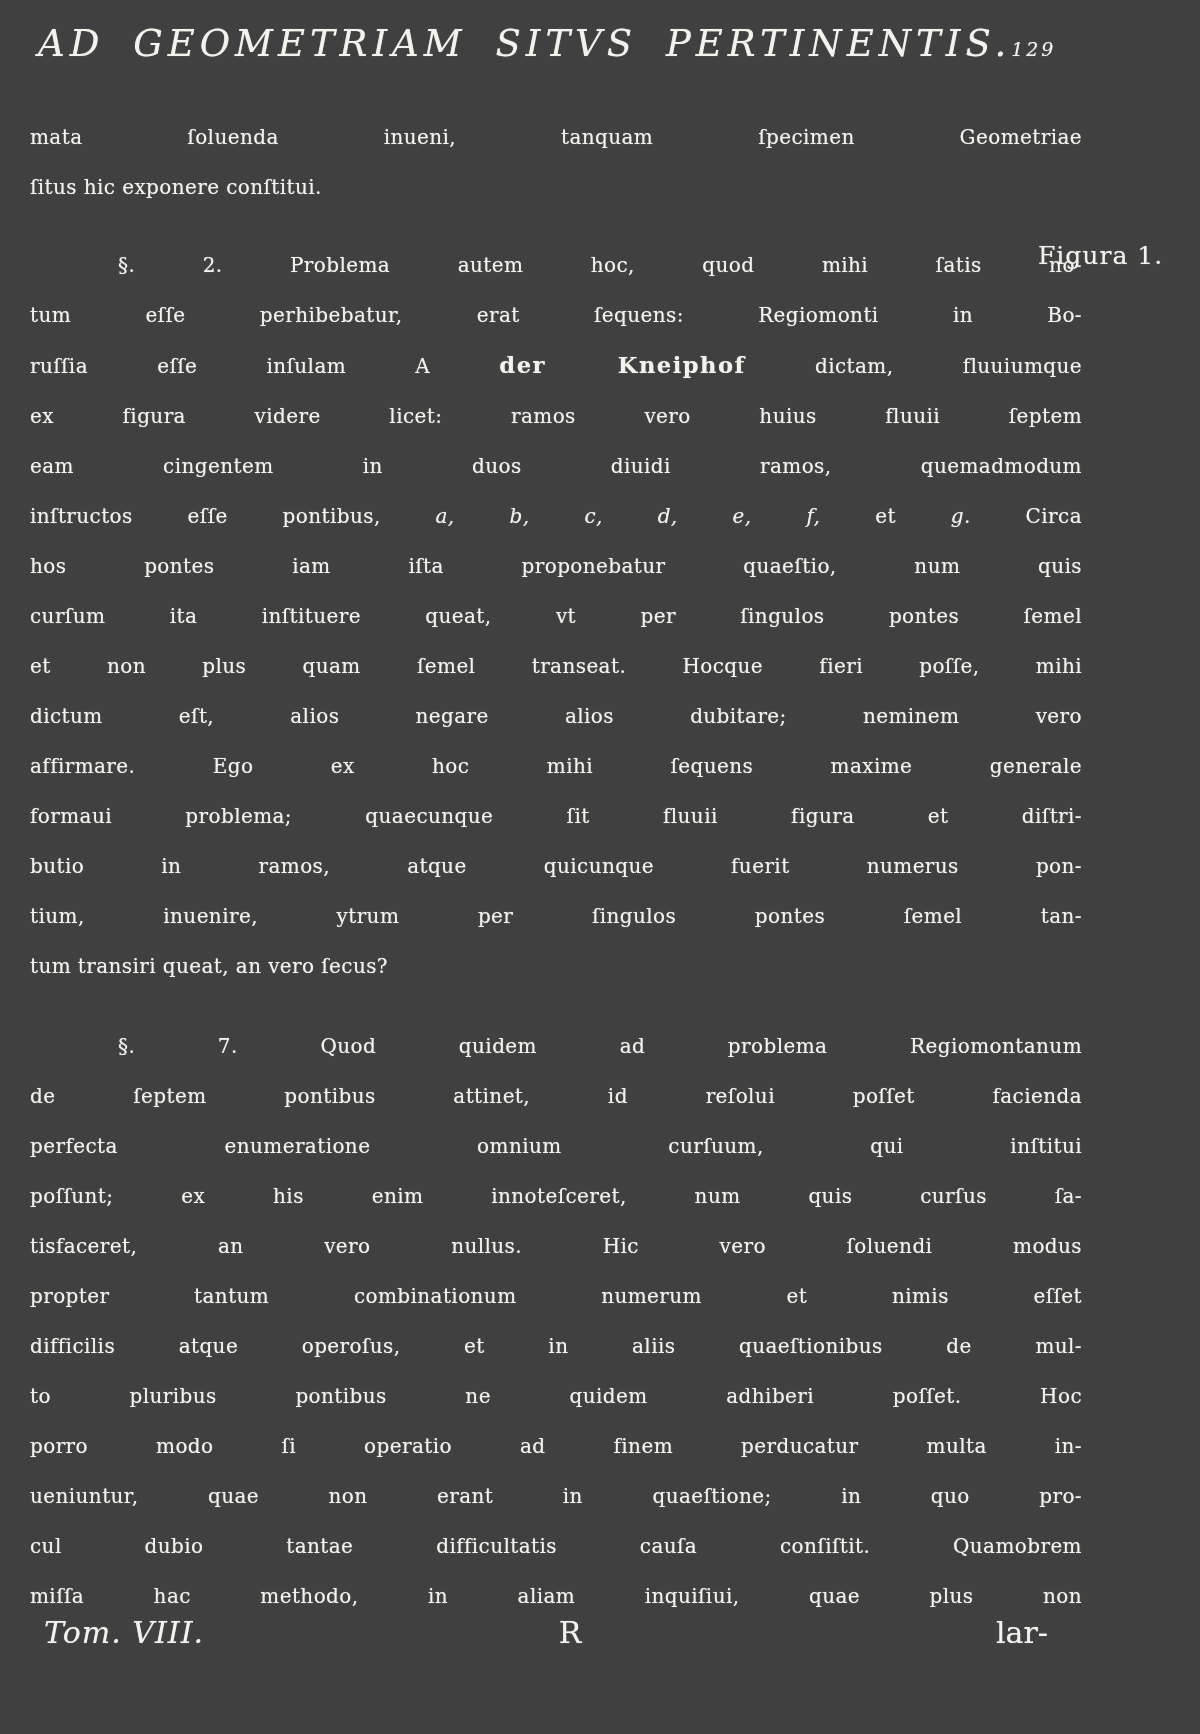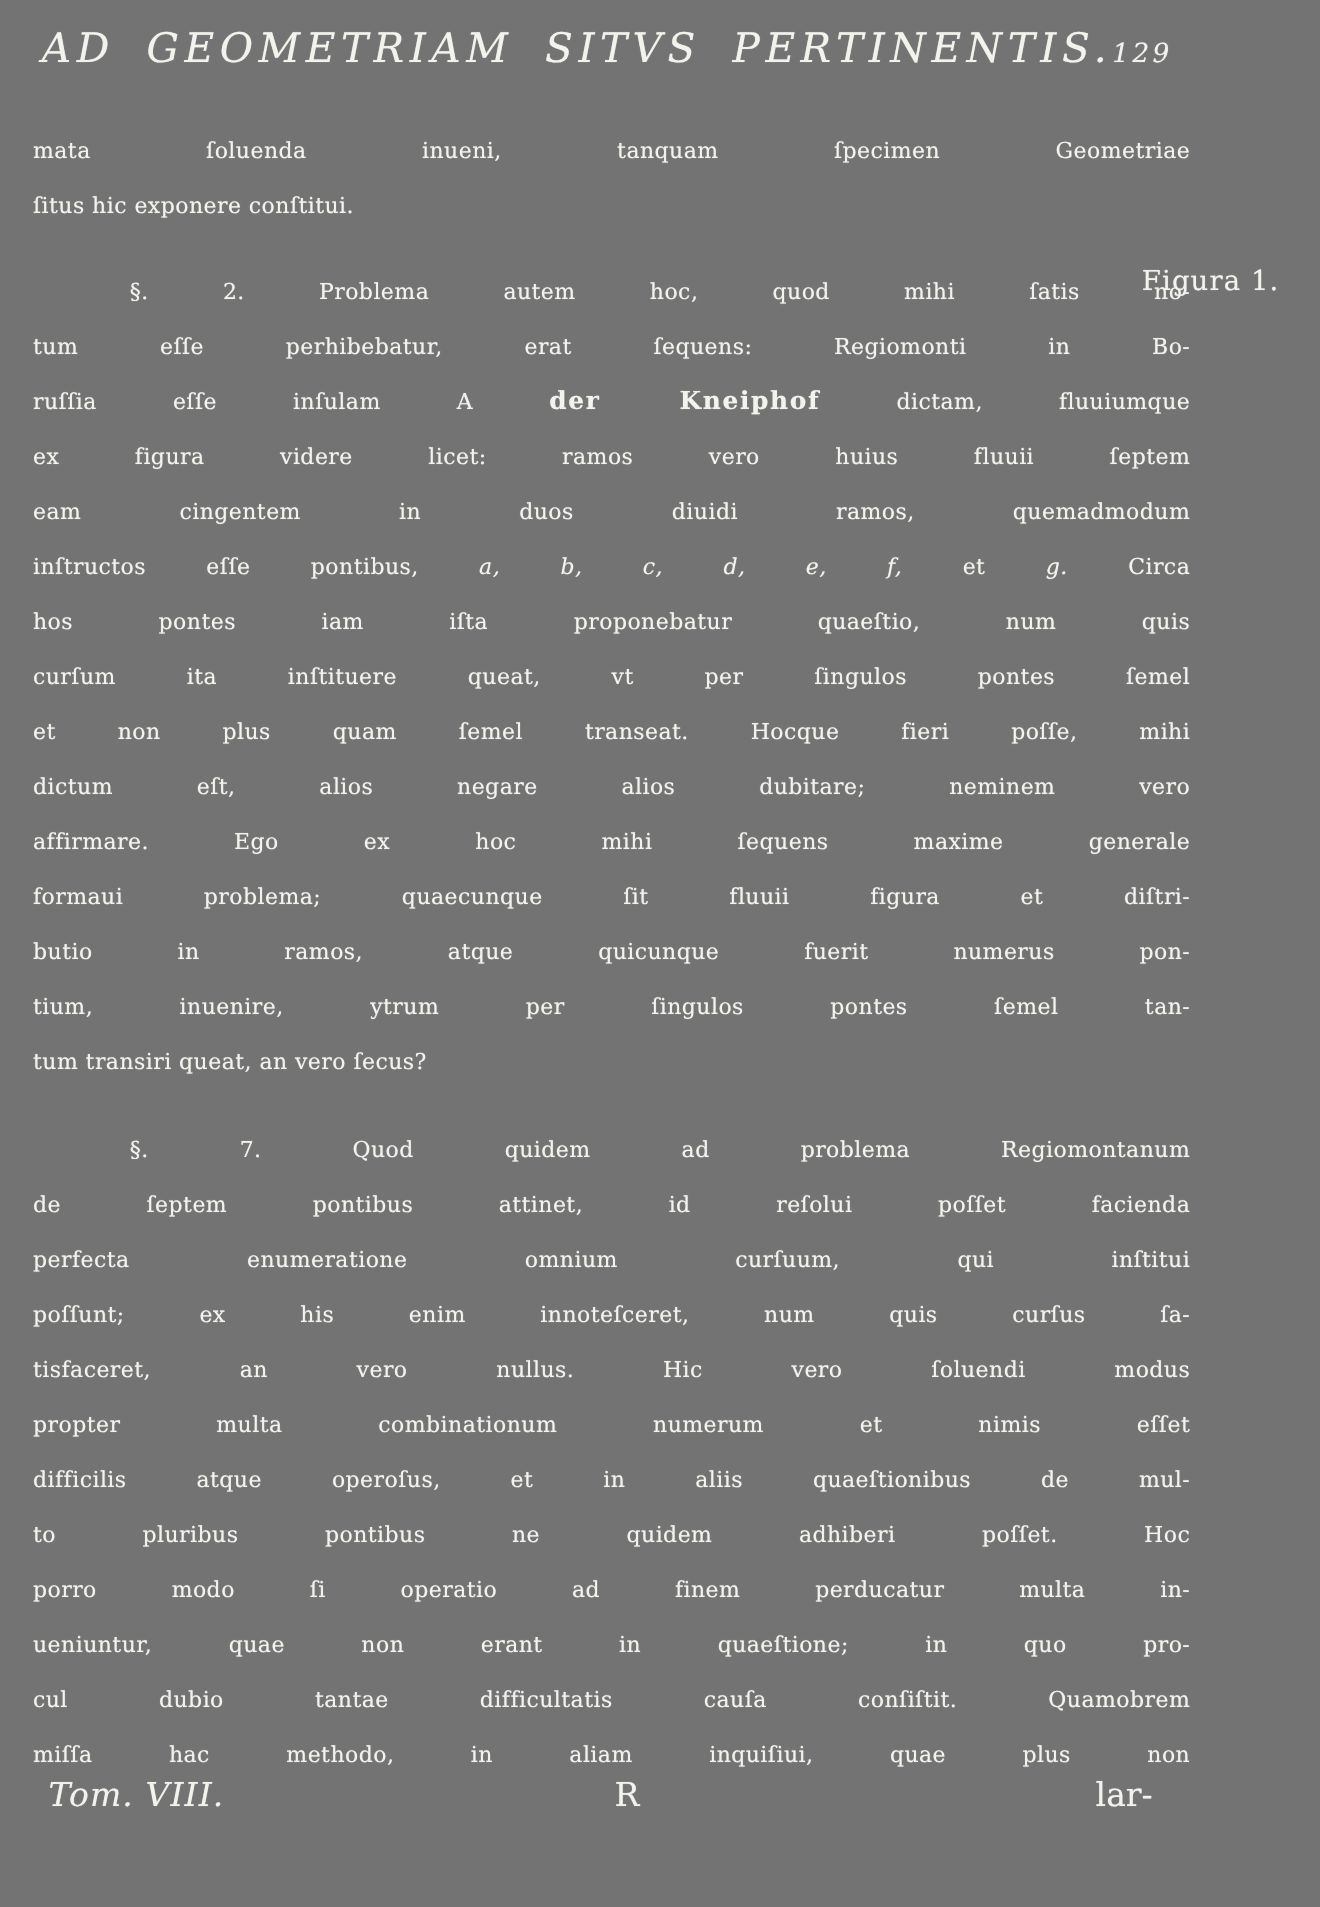--- a/index.html
+++ b/index.html
@@ -1,20 +1,20 @@
 <!DOCTYPE html>
 <html><head>
 <meta charset="utf-8">
 <style>
   html, body { margin: 0; padding: 0; background: #000; }
   .page {
     position: relative;
     width: 1200px;
     height: 1734px;
-    background: #737373;
+    background: #404040;
     color: #f3f3ee;
     font-family: "DejaVu Serif", serif;
     overflow: hidden;
     text-shadow: 0 0 1px rgba(243,243,238,0.55);
   }
   
   .pg-header {
     position: absolute;
     left: 38px;
     top: 22px;
@@ -24,21 +24,21 @@
     align-items: baseline;
     font-style: italic;
   }
   .pg-title {
     font-size: 37px;
     letter-spacing: 5px;
     word-spacing: 12px;
     white-space: nowrap;
   }
   .pg-num {
-    font-size: 24px;
+    font-size: 19px;
     letter-spacing: 3px;
   }
   
   .margin-note {
     position: absolute;
     left: 1038px;
     top: 241px;
     font-size: 25px;
     letter-spacing: 1px;
     white-space: nowrap;
@@ -118,21 +118,21 @@
       <div class="line">tium, inuenire, ytrum per ſingulos pontes ſemel tan-</div>
       <div class="line flush">tum transiri queat, an vero ſecus?</div>
     </div>
 
     <div class="para para-3">
       <div class="line indent">§. 7. Quod quidem ad problema Regiomontanum</div>
       <div class="line">de ſeptem pontibus attinet, id reſolui poſſet facienda</div>
       <div class="line">perfecta enumeratione omnium curſuum, qui inſtitui</div>
       <div class="line">poſſunt; ex his enim innoteſceret, num quis curſus ſa-</div>
       <div class="line">tisfaceret, an vero nullus. Hic vero ſoluendi modus</div>
-      <div class="line">propter multa combinationum numerum et nimis eſſet</div>
+      <div class="line">propter tantum combinationum numerum et nimis eſſet</div>
       <div class="line">difficilis atque operoſus, et in aliis quaeſtionibus de mul-</div>
       <div class="line">to pluribus pontibus ne quidem adhiberi poſſet. Hoc</div>
       <div class="line">porro modo ſi operatio ad finem perducatur multa in-</div>
       <div class="line">ueniuntur, quae non erant in quaeſtione; in quo pro-</div>
       <div class="line">cul dubio tantae difficultatis cauſa conſiſtit. Quamobrem</div>
       <div class="line">miſſa hac methodo, in aliam inquiſiui, quae plus non</div>
     </div>
 
   </main>
 

